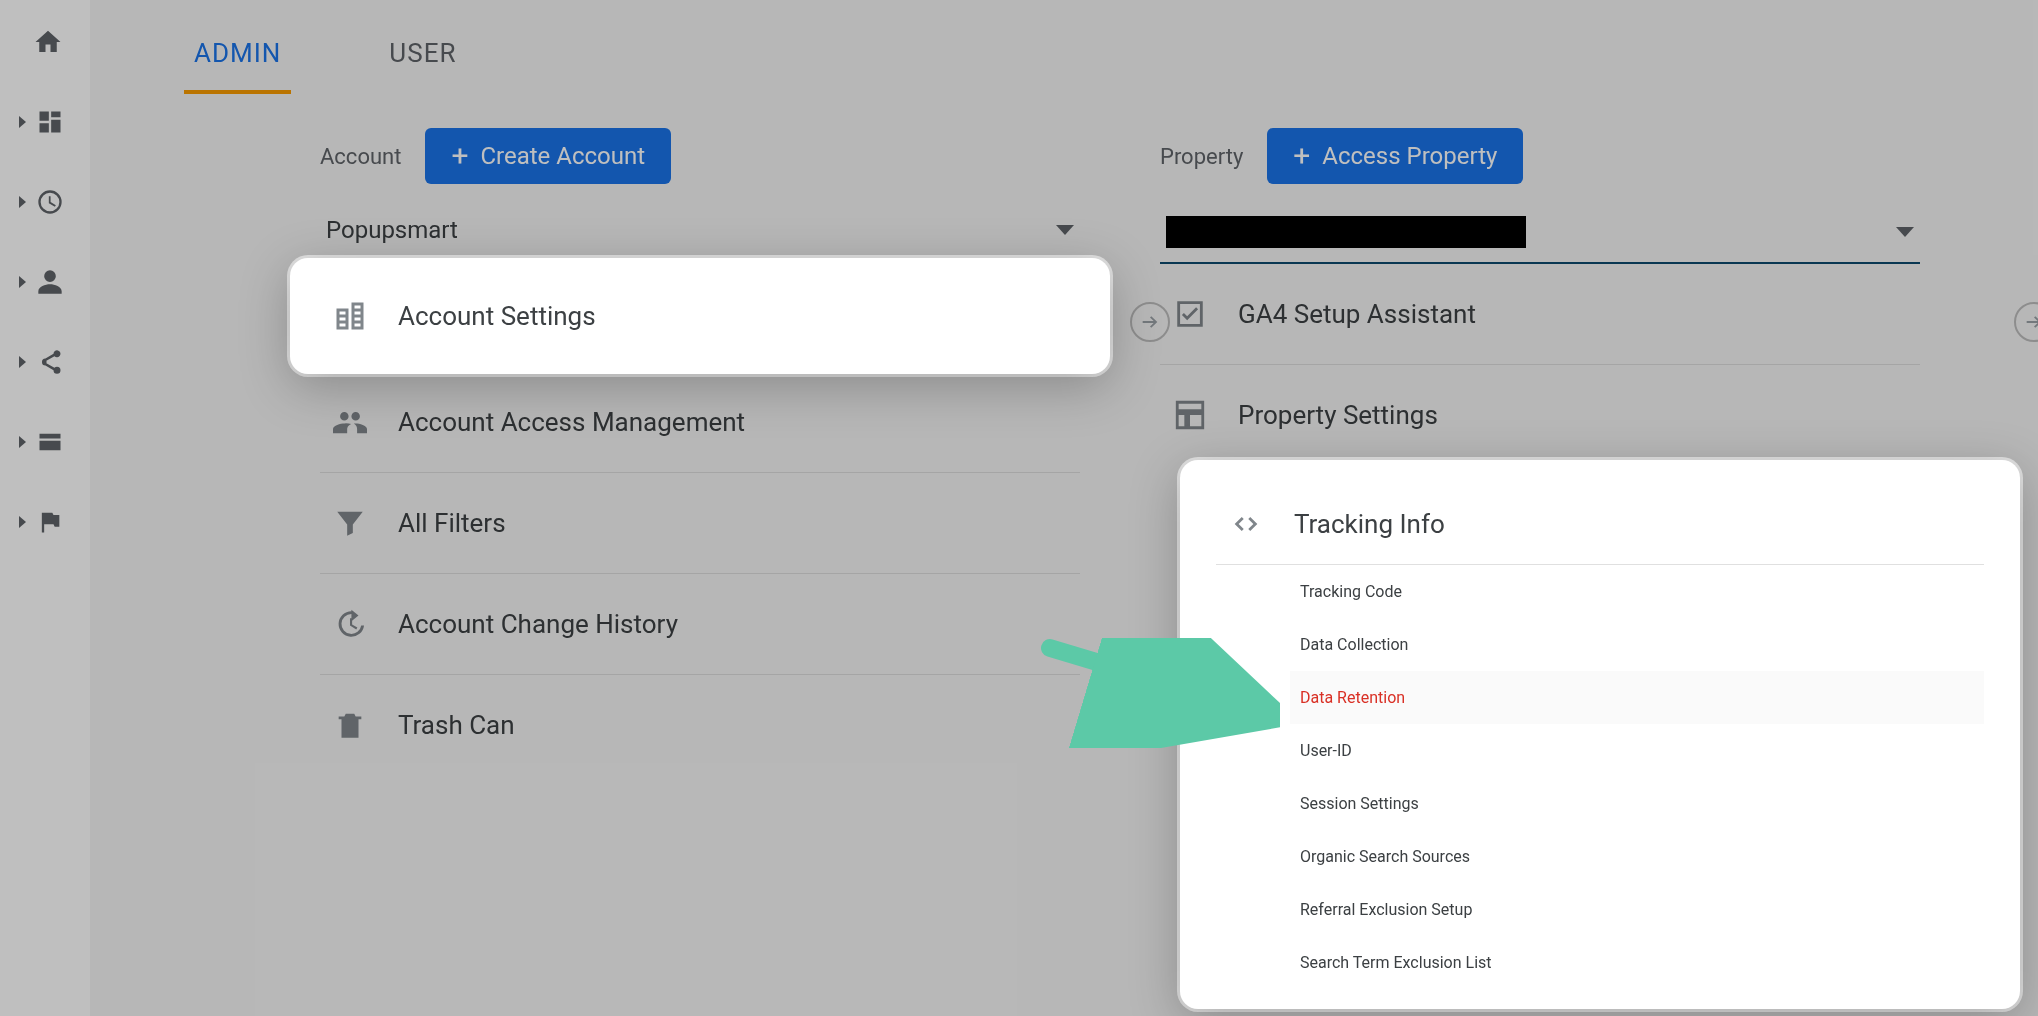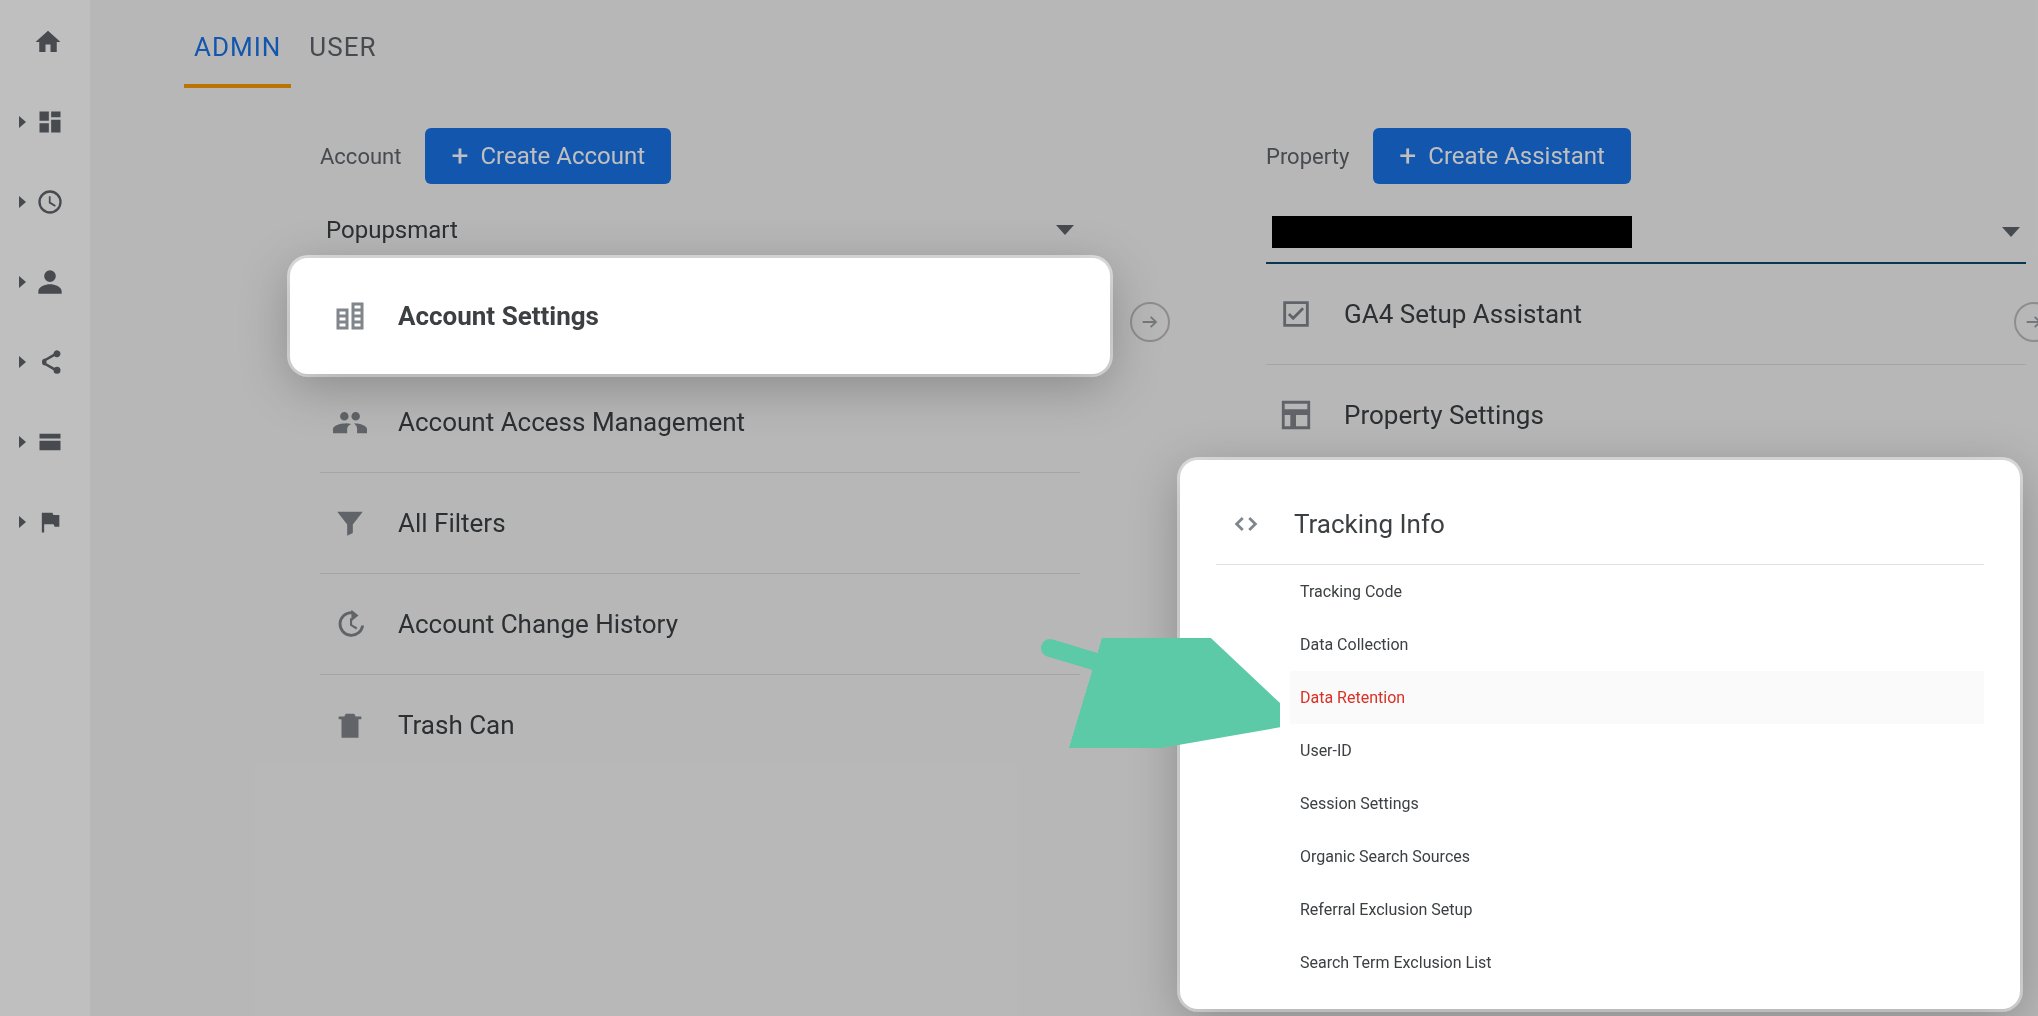--- a/index.html
+++ b/index.html
@@ -57,21 +57,22 @@
     .rail-item svg { fill: #5f6368; }
     .rail-home svg { fill: #5f6368; }
     .rail-home { padding-left: 24px; }
     
     .tabs {
       position: absolute;
       left: 180px;
       top: 10px;
       height: 80px;
       display: flex;
-      align-items: flex-start;
+      align-items: flex-end;
+      gap: 80px;
       z-index: 1;
     }
     .tab {
       font-size: 26px;
       letter-spacing: 1px;
       padding: 22px 14px;
       color: #5f6368;
       position: relative;
     }
     .tab.active {
@@ -86,21 +87,21 @@
       background: #f89b00;
     }
     
     .col {
       position: absolute;
       top: 128px;
       width: 760px;
       z-index: 1;
     }
     .col-account { left: 320px; text-align: center; }
-    .col-property { left: 1266px; }
+    .col-property { left: 1160px; }
     .col-head {
       display: flex;
       align-items: center;
       gap: 24px;
       margin-bottom: 22px;
     }
     .col-head .lbl {
       font-size: 22px;
       color: #5f6368;
     }
@@ -176,21 +177,21 @@
       border-radius: 18px;
       box-shadow: 0 12px 50px rgba(0,0,0,0.25), 0 0 0 3px rgba(255,255,255,0.6);
       z-index: 20;
     }
     .hl-account {
       left: 290px;
       top: 258px;
       width: 820px;
       padding: 6px 30px;
     }
-    .hl-account .row { border-bottom: none; padding: 32px 10px; font-weight: bold; }
+    .hl-account .row { border-bottom: none; padding: 32px 10px; }
     .hl-tracking {
       left: 1180px;
       top: 460px;
       width: 840px;
       padding: 24px 36px 20px 36px;
     }
     .hl-tracking .row { padding: 20px 10px; border-bottom: 1px solid #e0e0e0; }
     .hl-tracking .subrow { padding: 17px 10px; }
     
     .fwd {
@@ -316,21 +317,21 @@
       <span>Trash Can</span>
     </div>
   </div>
 </div>
 
 <div class="col col-property">
   <div class="col-head">
     <span class="lbl">Property</span>
     <div class="create-btn">
       <span class="plus">+</span>
-      <span>Create Assistant</span>
+      <span>Access Property</span>
     </div>
   </div>
   <div class="selector">
     <span class="black-strip"></span>
     <span class="caret"></span>
   </div>
   <div class="group">
     <div class="row">
       <span class="ico">
         <svg width="34" height="34" viewBox="0 0 24 24">

